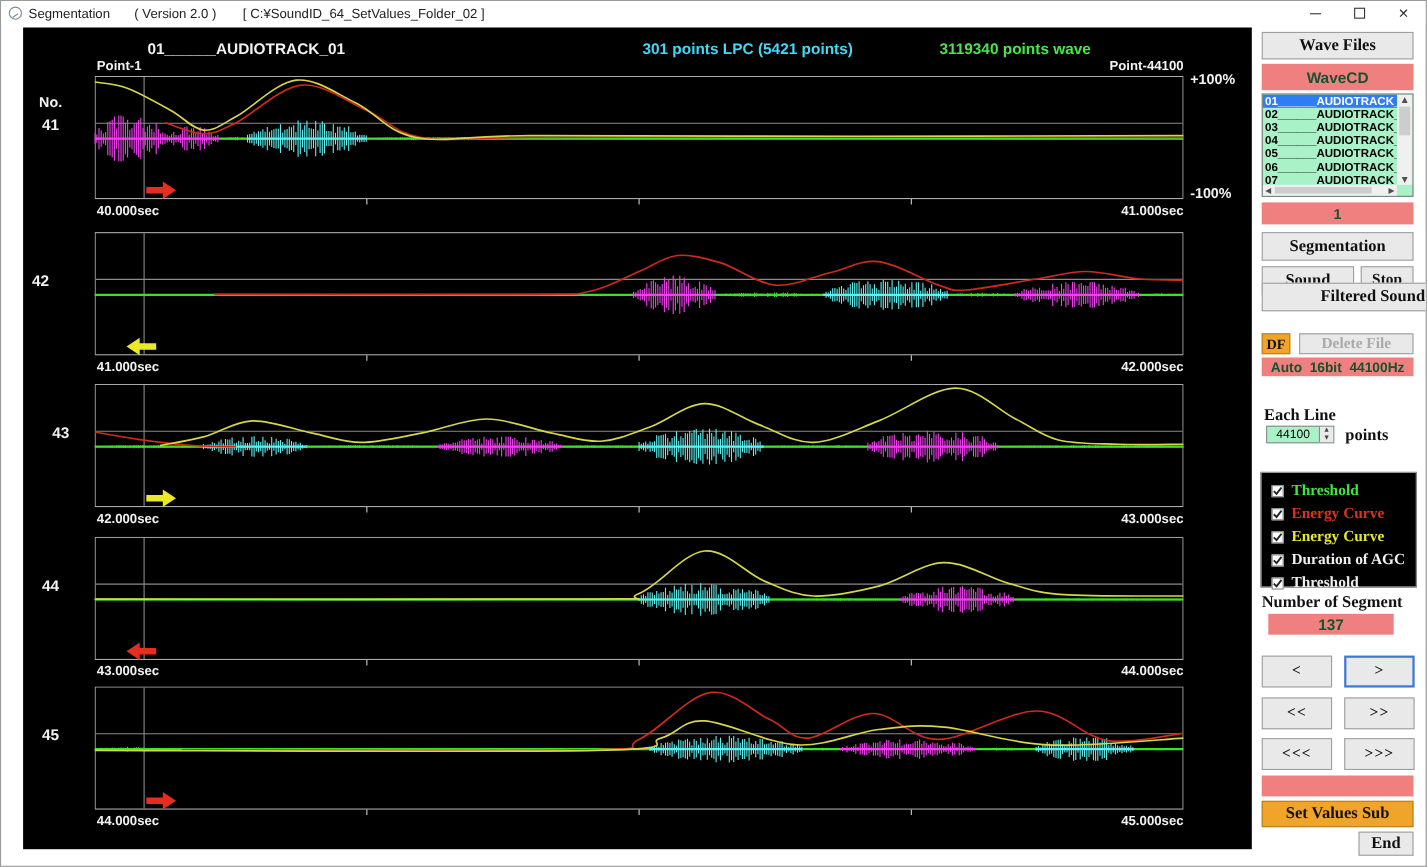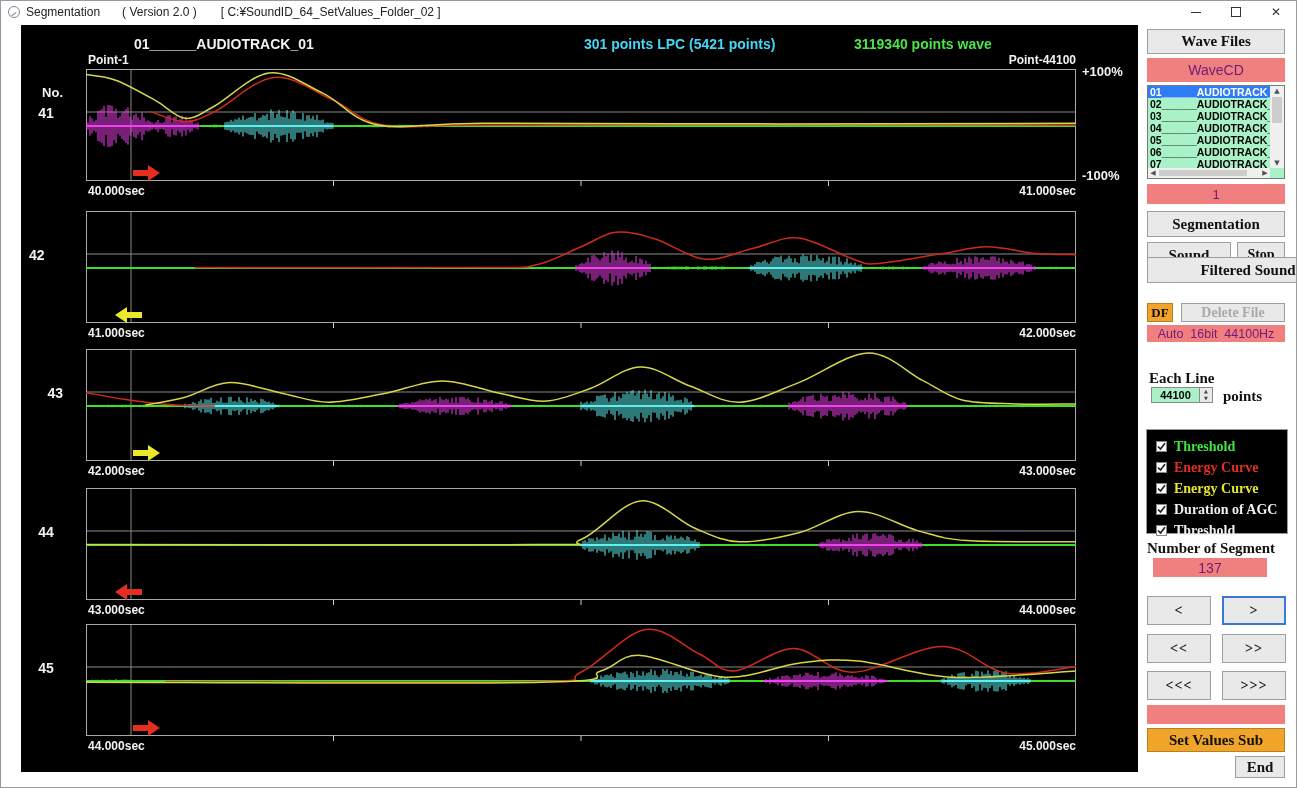--- a/index.html
+++ b/index.html
@@ -21,38 +21,38 @@
   
   .stage{position:absolute;left:20px;top:24px;width:1117px;height:747px;background:#000;}
   .hdr-text{position:absolute;font-weight:bold;font-size:14px;white-space:pre;}
   .wv-label{position:absolute;color:#f2f2f2;font-weight:bold;font-size:12px;white-space:pre;}
   .panel-svg{position:absolute;display:block;}
   .btn{position:absolute;background:#e9e9e9;border:1px solid #9e9e9e;display:flex;align-items:center;justify-content:center;
        font-family:"Liberation Serif",serif;font-weight:bold;font-size:15px;color:#111;box-sizing:border-box;}
   .btn.focused{border:2px solid #3b78d8;}
   .btn.disabled{color:#aaaaaa;}
   .salmon{position:absolute;display:flex;align-items:center;justify-content:center;box-sizing:border-box;
-          font-weight:normal;color:#701a75;}
+          font-weight:bold;color:#14532d;}
   .orange{background:#f0a429;border:1px solid #b97f1f;}
   .listbox{position:absolute;border:1px solid #7a7a7a;box-sizing:border-box;overflow:hidden;background:#a9f2c8;}
   .lb-rows{position:absolute;left:0;top:0;right:14px;bottom:10px;overflow:hidden;}
   .lb-row{height:12px;line-height:12px;font-family:"Liberation Sans",sans-serif;font-weight:bold;font-size:10.5px;
           color:#000;white-space:pre;overflow:hidden;padding-left:2px;}
   .lb-row.sel{background:#2f7df6;color:#fff;}
   .vscroll{position:absolute;right:0;top:0;width:14px;bottom:10px;background:#f0f0f0;}
   .hscroll{position:absolute;left:0;right:14px;bottom:0;height:10px;background:#f0f0f0;}
   .sc-arrow{position:absolute;color:#505050;font-size:7px;line-height:10px;text-align:center;font-family:"DejaVu Sans",sans-serif;}
   .thumb{position:absolute;background:#cdcdcd;}
   .chkpanel{position:absolute;background:#000;border:1px solid #9a9a9a;box-sizing:border-box;}
   .chkrow{display:flex;align-items:center;height:21px;padding-left:9px;}
   .chkbox{width:11px;height:11px;background:#fdfdfd;border:1px solid #888;box-sizing:border-box;margin-right:7px;flex:none;
           display:flex;align-items:center;justify-content:center;}
   .chklabel{font-family:"Liberation Serif",serif;font-weight:bold;font-size:14px;line-height:14px;}
   .spin{position:absolute;background:#a9f2c8;border:1px solid #8a8a8a;box-sizing:border-box;display:flex;}
-  .spin-val{flex:1;text-align:center;font-family:"Liberation Sans",sans-serif;font-weight:bold;font-size:11px;line-height:14px;color:#000;}
+  .spin-val{flex:1;text-align:center;font-family:"Liberation Sans",sans-serif;font-weight:normal;font-size:11px;line-height:14px;color:#000;}
   .spin-btns{width:12px;border-left:1px solid #8a8a8a;background:#e9e9e9;display:flex;flex-direction:column;}
   .spin-btns span{flex:1;font-size:5px;line-height:7px;text-align:center;color:#444;font-family:"DejaVu Sans",sans-serif;}
   .serif-label{position:absolute;font-family:"Liberation Serif",serif;font-weight:bold;color:#111;white-space:pre;}
 </style>
 </head>
 <body>
 
 <div class="window">
 
   <div class="titlebar">
@@ -76,21 +76,21 @@
   <div class="stage"></div>
 
   <div class="hdr-text" style="left:133px;top:35px;color:#f2f2f2;">01______AUDIOTRACK_01</div>
   <div class="hdr-text" style="left:583px;top:35px;color:#45d7f7;">301 points LPC (5421 points)</div>
   <div class="hdr-text" style="left:853px;top:35px;color:#4be44b;">3119340 points wave</div>
 
   <div class="wv-label" style="left:87px;top:52px;">Point-1</div>
   <div class="wv-label" style="left:915px;top:52px;width:160px;text-align:right;">Point-44100</div>
   <div class="wv-label" style="left:1081px;top:63px;font-size:13px;">+100%</div>
   <div class="wv-label" style="left:1081px;top:167px;font-size:13px;">-100%</div>
-  <div class="wv-label" style="left:28px;top:84px;width:34px;text-align:right;font-size:13px;">No.</div>
+  <div class="wv-label" style="left:28px;top:84px;width:34px;text-align:center;font-size:13px;">No.</div>
 
   <div id="panels-root">
       <svg class="panel-svg" style="left:85px;top:68px;" width="990" height="120" viewBox="0 0 990 120">
         <rect x="0.5" y="0.5" width="989" height="111" fill="none" stroke="#aaaaaa"></rect>
         <line x1="45" y1="1" x2="45" y2="111" stroke="#8a8a8a" stroke-width="1"></line>
         <line x1="1" y1="43" x2="989" y2="43" stroke="#8a8a8a" stroke-width="1"></line>
         <line x1="247.5" y1="112" x2="247.5" y2="117" stroke="#cccccc" stroke-width="1"></line>
         <line x1="495" y1="112" x2="495" y2="117" stroke="#cccccc" stroke-width="1"></line>
         <line x1="742.5" y1="112" x2="742.5" y2="117" stroke="#cccccc" stroke-width="1"></line>
         <line x1="1" y1="57" x2="989" y2="57" stroke="#3ce02c" stroke-width="1.2"></line>

